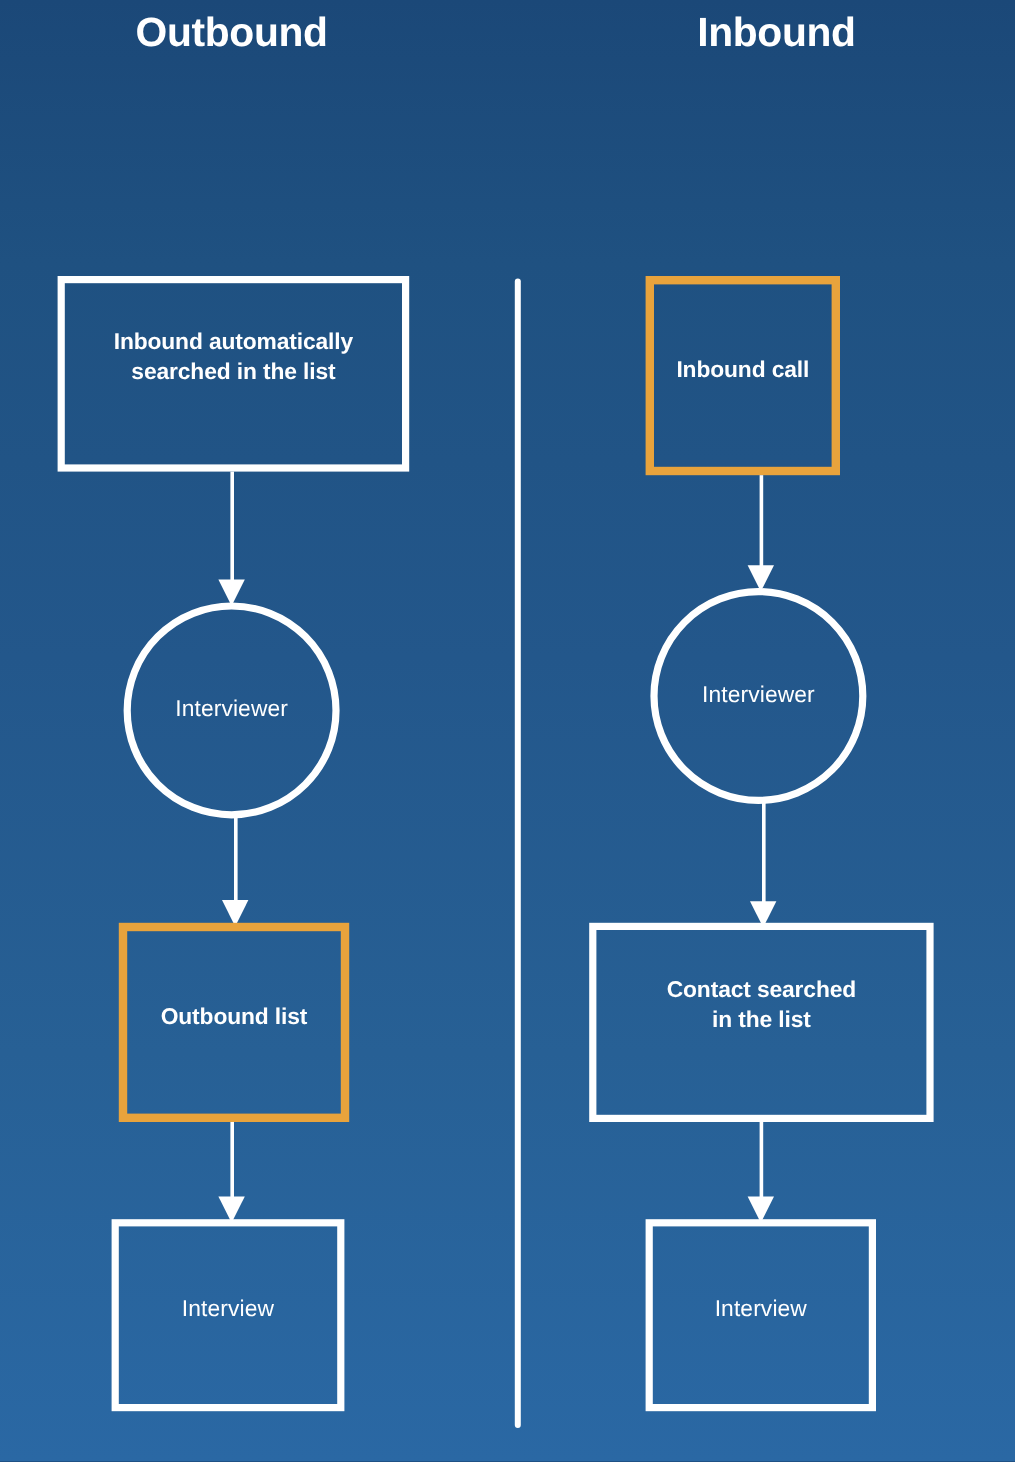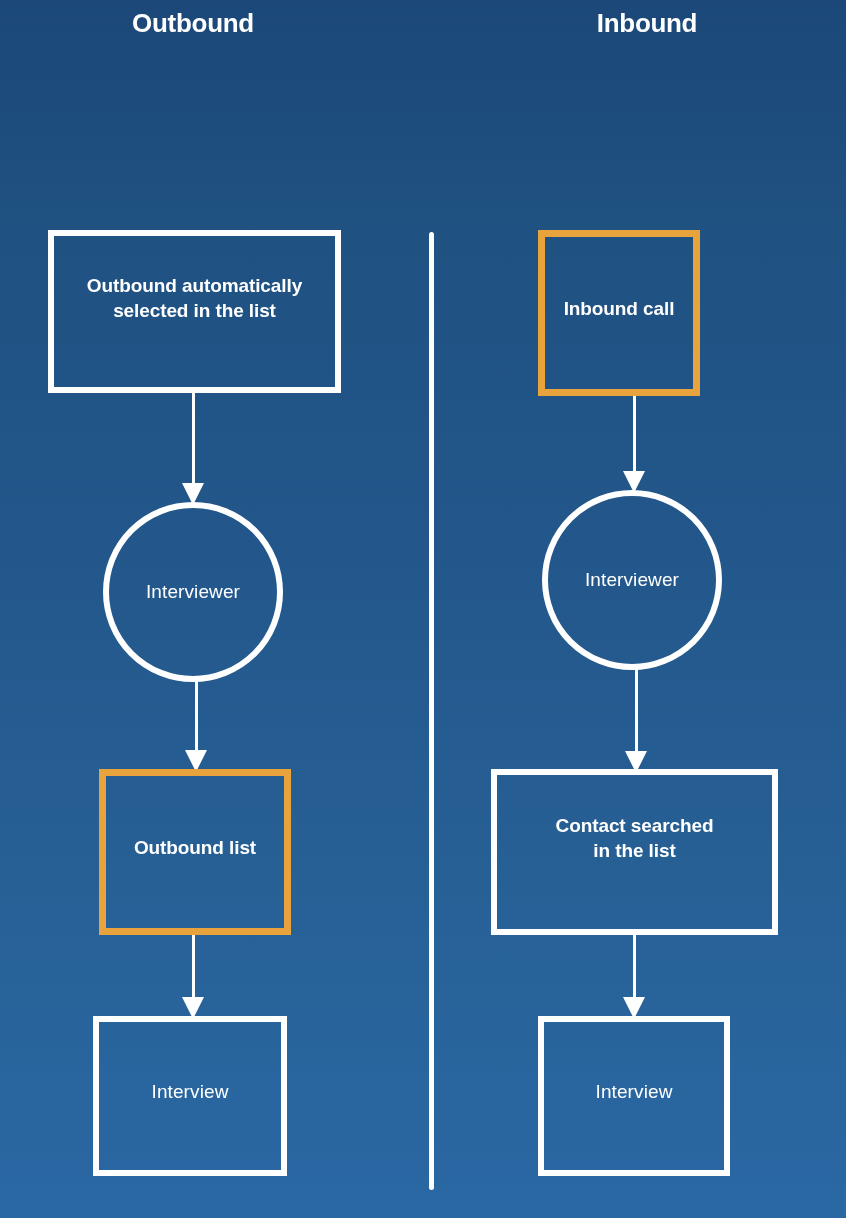--- a/index.html
+++ b/index.html
@@ -15,21 +15,21 @@
     background: linear-gradient(to bottom, #1b4878 0%, #1f5181 18%, #23578b 45%, #276095 72%, #2a68a4 100%);
     font-family: "Liberation Sans", sans-serif;
     -webkit-font-smoothing: antialiased;
   }
 
   
   .col-title {
     position: absolute;
     top: 8px;
     color: #ffffff;
-    font-size: 26px;
+    font-size: 34px;
     font-weight: bold;
     letter-spacing: -0.3px;
     text-align: center;
     white-space: nowrap;
     transform: translateX(-50%);
   }
   #title-outbound { left: 193px; }
   #title-inbound  { left: 647px; }
 
   
@@ -136,21 +136,21 @@
 <body>
 
 <div id="canvas">
 
   <div class="col-title" id="title-outbound">Outbound</div>
   <div class="col-title" id="title-inbound">Inbound</div>
 
   <div class="divider"></div>
 
   <div class="node rect text-high" id="node-contact-auto">
-    <span class="label bold"><span>Outbound automatically</span><br><span>selected in the list</span></span>
+    <span class="label bold"><span>Inbound automatically</span><br><span>searched in the list</span></span>
   </div>
 
   <div class="connector" id="arrow-l1">
     <div class="stem"></div>
     <div class="head"></div>
   </div>
 
   <div class="node circle" id="node-interviewer-l">
     <span class="label normal">Interviewer</span>
   </div>

